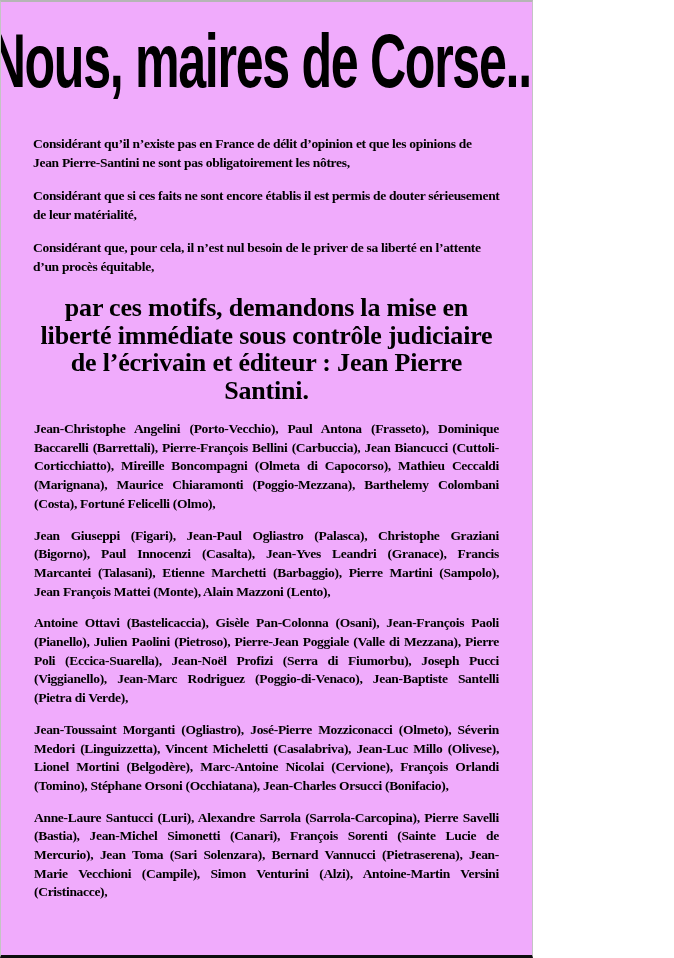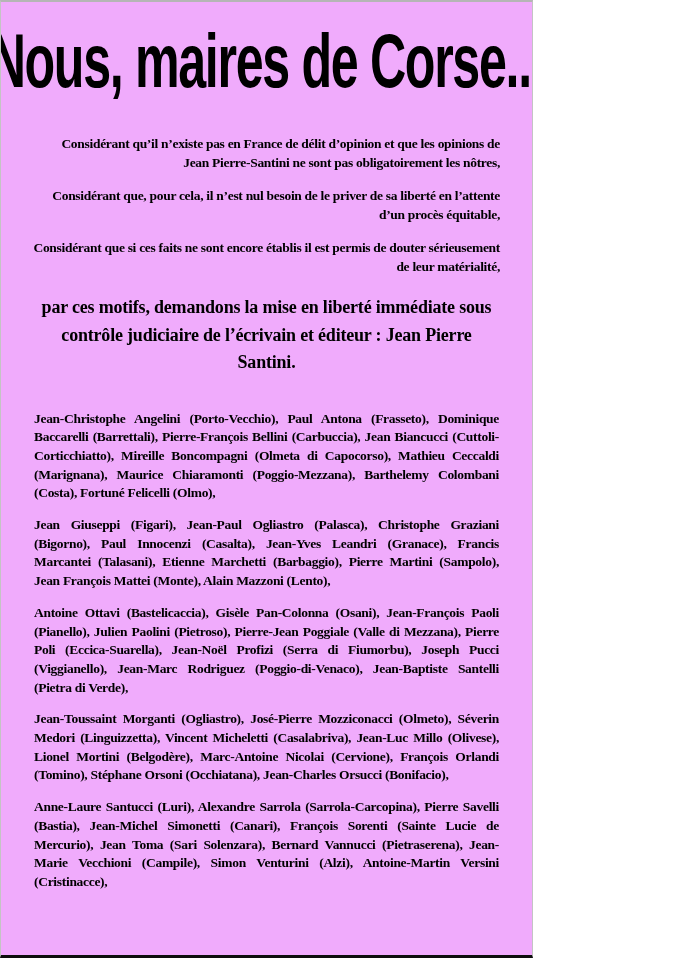--- a/index.html
+++ b/index.html
@@ -37,57 +37,57 @@
     letter-spacing: -2px;
     white-space: nowrap;
     transform: scaleX(0.66);
     transform-origin: 50% 50%;
     color: #000000;
   }
   .considerants {
     margin-top: 34px;
   }
   .considerant {
-    text-align: right;
+    text-align: left;
     font-size: 13.5px;
     letter-spacing: -0.3px;
     line-height: 19px;
     margin: 0 32px 14px 32px;
   }
   .demand {
     text-align: center;
-    font-size: 18px;
+    font-size: 26px;
     letter-spacing: -0.2px;
     line-height: 27.5px;
     margin: 18px 30px 0 30px;
   }
   .signatories {
-    margin-top: 33px;
+    margin-top: 16px;
   }
   .signatories-paragraph {
     text-align: justify;
     font-size: 13.5px;
     letter-spacing: -0.3px;
     line-height: 18.7px;
     margin: 0 33px 13px 33px;
   }
 </style>
 </head>
 <body>
 
 <div class="page">
 
   <div class="title-wrap">
     <div class="doc-title">Nous, maires de Corse...</div>
   </div>
 
   <div class="considerants">
     <p class="considerant">Considérant qu’il n’existe pas en France de délit d’opinion et que les opinions de Jean Pierre-Santini ne sont pas obligatoirement les nôtres,</p>
+    <p class="considerant">Considérant que si ces faits ne sont encore établis il est permis de douter sérieusement de leur matérialité,</p>
     <p class="considerant">Considérant que, pour cela, il n’est nul besoin de le priver de sa liberté en l’attente d’un procès équitable,</p>
-    <p class="considerant">Considérant que si ces faits ne sont encore établis il est permis de douter sérieusement de leur matérialité,</p>
   </div>
 
   <p class="demand">par ces motifs, demandons la mise en liberté immédiate sous contrôle judiciaire de l’écrivain et éditeur : Jean Pierre Santini.</p>
 
   <div class="signatories">
     <p class="signatories-paragraph">Jean-Christophe Angelini (Porto-Vecchio), Paul Antona (Frasseto), Dominique Baccarelli (Barrettali), Pierre-François Bellini (Carbuccia), Jean Biancucci (Cuttoli-Corticchiatto), Mireille Boncompagni (Olmeta di Capocorso), Mathieu Ceccaldi (Marignana), Maurice Chiaramonti (Poggio-Mezzana), Barthelemy Colombani (Costa), Fortuné Felicelli (Olmo),</p>
     <p class="signatories-paragraph">Jean Giuseppi (Figari), Jean-Paul Ogliastro (Palasca), Christophe Graziani (Bigorno), Paul Innocenzi (Casalta), Jean-Yves Leandri (Granace), Francis Marcantei (Talasani), Etienne Marchetti (Barbaggio), Pierre Martini (Sampolo), Jean François Mattei (Monte), Alain Mazzoni (Lento),</p>
     <p class="signatories-paragraph">Antoine Ottavi (Bastelicaccia), Gisèle Pan-Colonna (Osani), Jean-François Paoli (Pianello), Julien Paolini (Pietroso), Pierre-Jean Poggiale (Valle di Mezzana), Pierre Poli (Eccica-Suarella), Jean-Noël Profizi (Serra di Fiumorbu), Joseph Pucci (Viggianello), Jean-Marc Rodriguez (Poggio-di-Venaco), Jean-Baptiste Santelli (Pietra di Verde),</p>
     <p class="signatories-paragraph">Jean-Toussaint Morganti (Ogliastro), José-Pierre Mozziconacci (Olmeto), Séverin Medori (Linguizzetta), Vincent Micheletti (Casalabriva), Jean-Luc Millo (Olivese), Lionel Mortini (Belgodère), Marc-Antoine Nicolai (Cervione), François Orlandi (Tomino), Stéphane Orsoni (Occhiatana), Jean-Charles Orsucci (Bonifacio),</p>
     <p class="signatories-paragraph">Anne-Laure Santucci (Luri), Alexandre Sarrola (Sarrola-Carcopina), Pierre Savelli (Bastia), Jean-Michel Simonetti (Canari), François Sorenti (Sainte Lucie de Mercurio), Jean Toma (Sari Solenzara), Bernard Vannucci (Pietraserena), Jean-Marie Vecchioni (Campile), Simon Venturini (Alzi), Antoine-Martin Versini (Cristinacce),</p>

